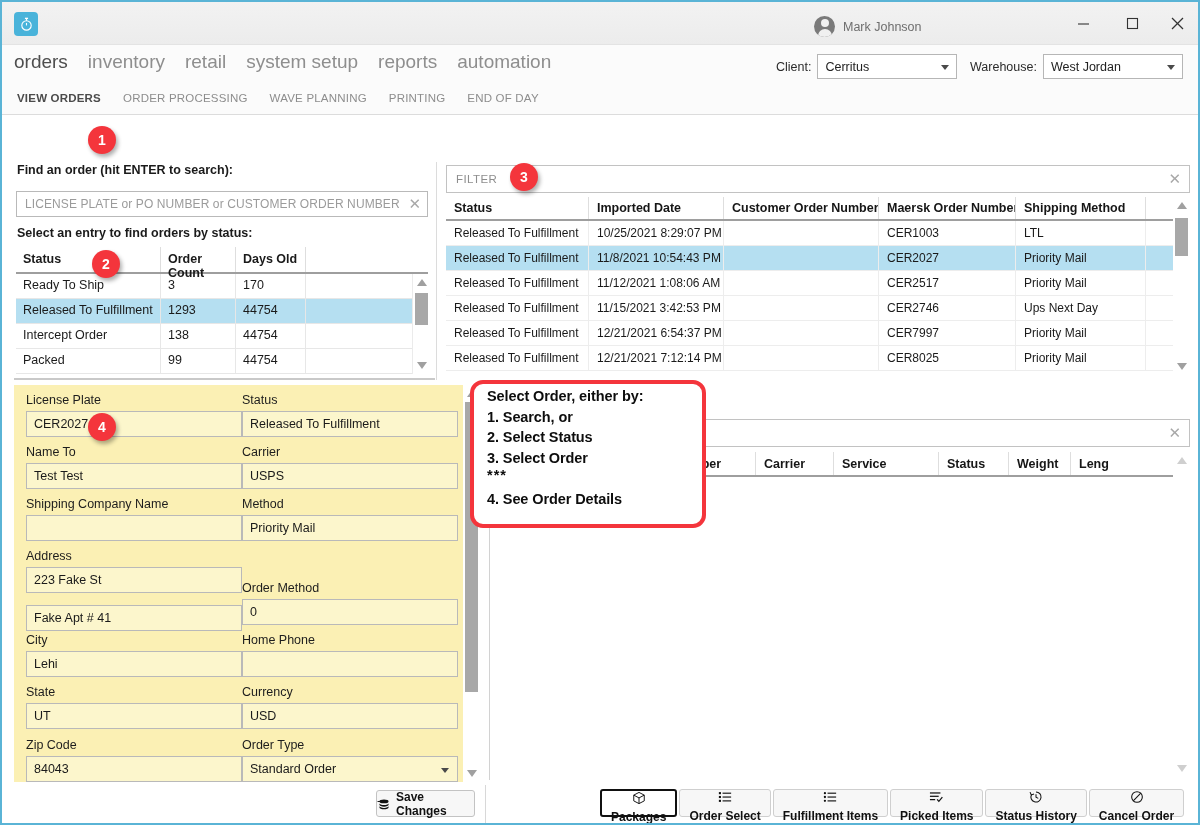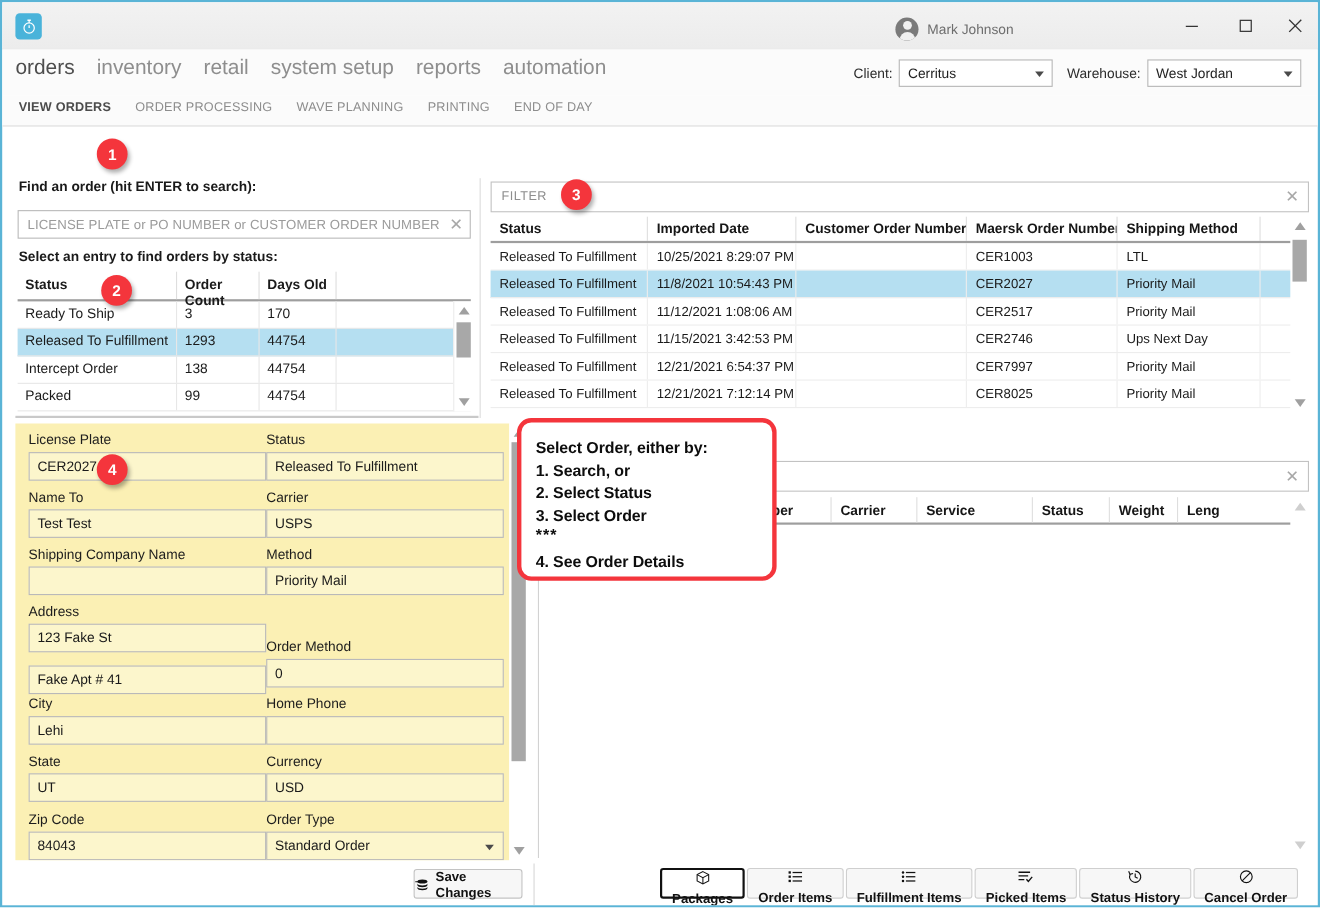--- a/index.html
+++ b/index.html
@@ -236,21 +236,21 @@
   .pkg-sb { left: 1171px; top: 450px; height: 325px; border-left: none; }
   .pkg-sb .arr.up { top: 0; }
   .pkg-sb .arr.dn { bottom: 0; }
 
   .split-v3 { position: absolute; left: 487px; top: 413px; width: 1px; height: 365px; background: #d2d2d2; }
 
   
   .callout {
     position: absolute; left: 468px; top: 378px; width: 236px; height: 148px;
     background: #fff; border: 4px solid #f4353c; border-radius: 13px;
-    padding: 14px 0 0 13px; z-index: 50;
+    padding: 2px 0 0 13px; z-index: 50;
   }
   .callout .line { font-size: 14.5px; font-weight: bold; color: #0d0d0d; line-height: 20.5px; letter-spacing: -.1px; }
   .callout .stars { font-size: 14.5px; font-weight: bold; color: #0d0d0d; line-height: 14px; letter-spacing: 1px;}
 
   
   .toolbar { position: absolute; left: 598px; top: 787px; display: flex; }
   .tb-btn {
     height: 28px; border: 1px solid #cfcfcf; background: #f7f7f7;
     display: flex; align-items: center; gap: 5px; padding: 0 9px;
     font-size: 12px; font-weight: bold; color: #111; border-radius: 3px;
@@ -499,21 +499,21 @@
       <div class="lbl">Shipping Company Name</div>
       <div class="inp"></div>
     </div>
     <div class="fld col-r" style="top:112px;">
       <div class="lbl">Method</div>
       <div class="inp">Priority Mail</div>
     </div>
 
     <div class="fld col-l" style="top:164px;">
       <div class="lbl">Address</div>
-      <div class="inp">123 Fake St</div>
+      <div class="inp">223 Fake St</div>
     </div>
     <div class="fld col-l" style="top:220px;">
       <div class="inp" style="margin-top:0;">Fake Apt # 41</div>
     </div>
     <div class="fld col-r" style="top:196px;">
       <div class="lbl">Order Method</div>
       <div class="inp">0</div>
     </div>
 
     <div class="fld col-l" style="top:248px;">
@@ -620,21 +620,21 @@
       <span class="ic">
         <svg width="14" height="14" viewBox="0 0 16 16" fill="#111">
           <rect x="1" y="2.4" width="2.4" height="2.4"></rect>
             <rect x="1" y="6.8" width="2.4" height="2.4"></rect>
             <rect x="1" y="11.2" width="2.4" height="2.4"></rect>
           <rect x="5.2" y="3" width="9.8" height="1.3"></rect>
             <rect x="5.2" y="7.4" width="9.8" height="1.3"></rect>
             <rect x="5.2" y="11.8" width="9.8" height="1.3"></rect>
         </svg>
       </span>
-      <span>Order Items</span>
+      <span>Order Select</span>
     </div>
     <div class="tb-btn">
       <span class="ic">
         <svg width="14" height="14" viewBox="0 0 16 16" fill="#111">
           <circle cx="2.2" cy="3.6" r="1.3"></circle>
             <circle cx="2.2" cy="8" r="1.3"></circle>
             <circle cx="2.2" cy="12.4" r="1.3"></circle>
           <rect x="5.2" y="3" width="9.8" height="1.3"></rect>
             <rect x="5.2" y="7.4" width="9.8" height="1.3"></rect>
             <rect x="5.2" y="11.8" width="9.8" height="1.3"></rect>

